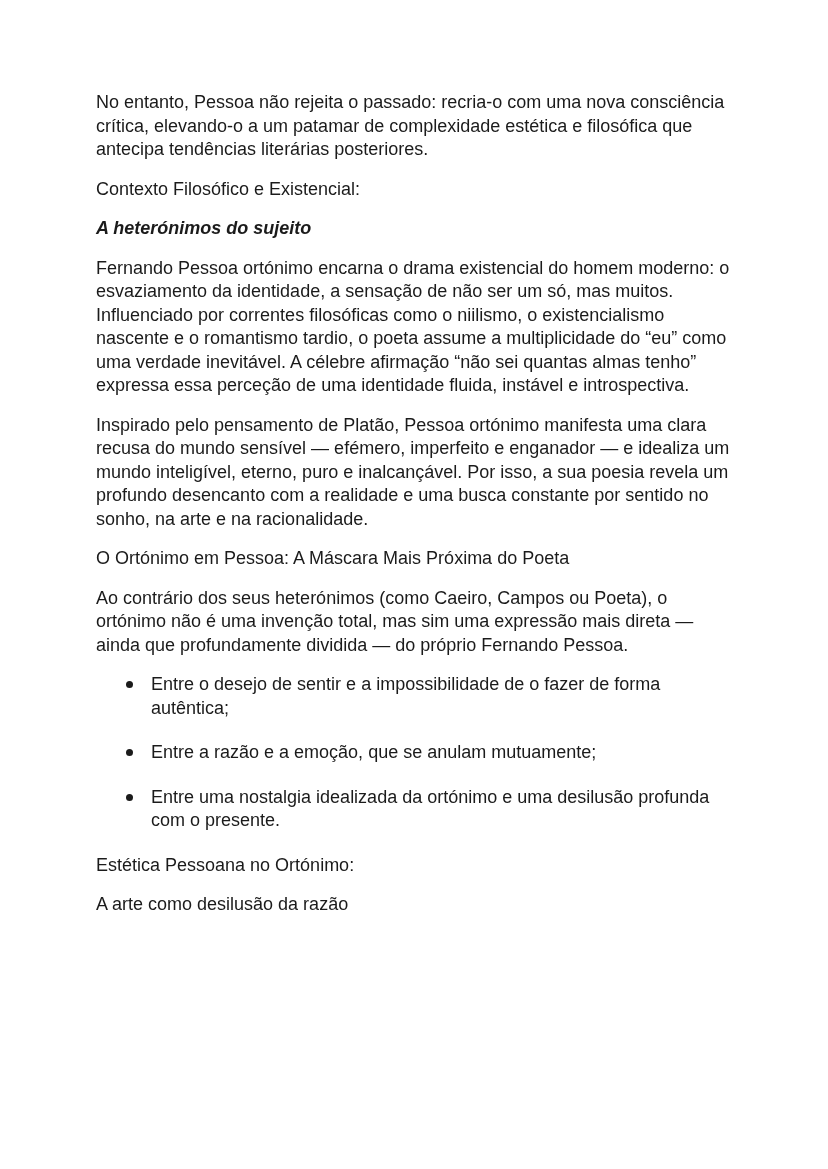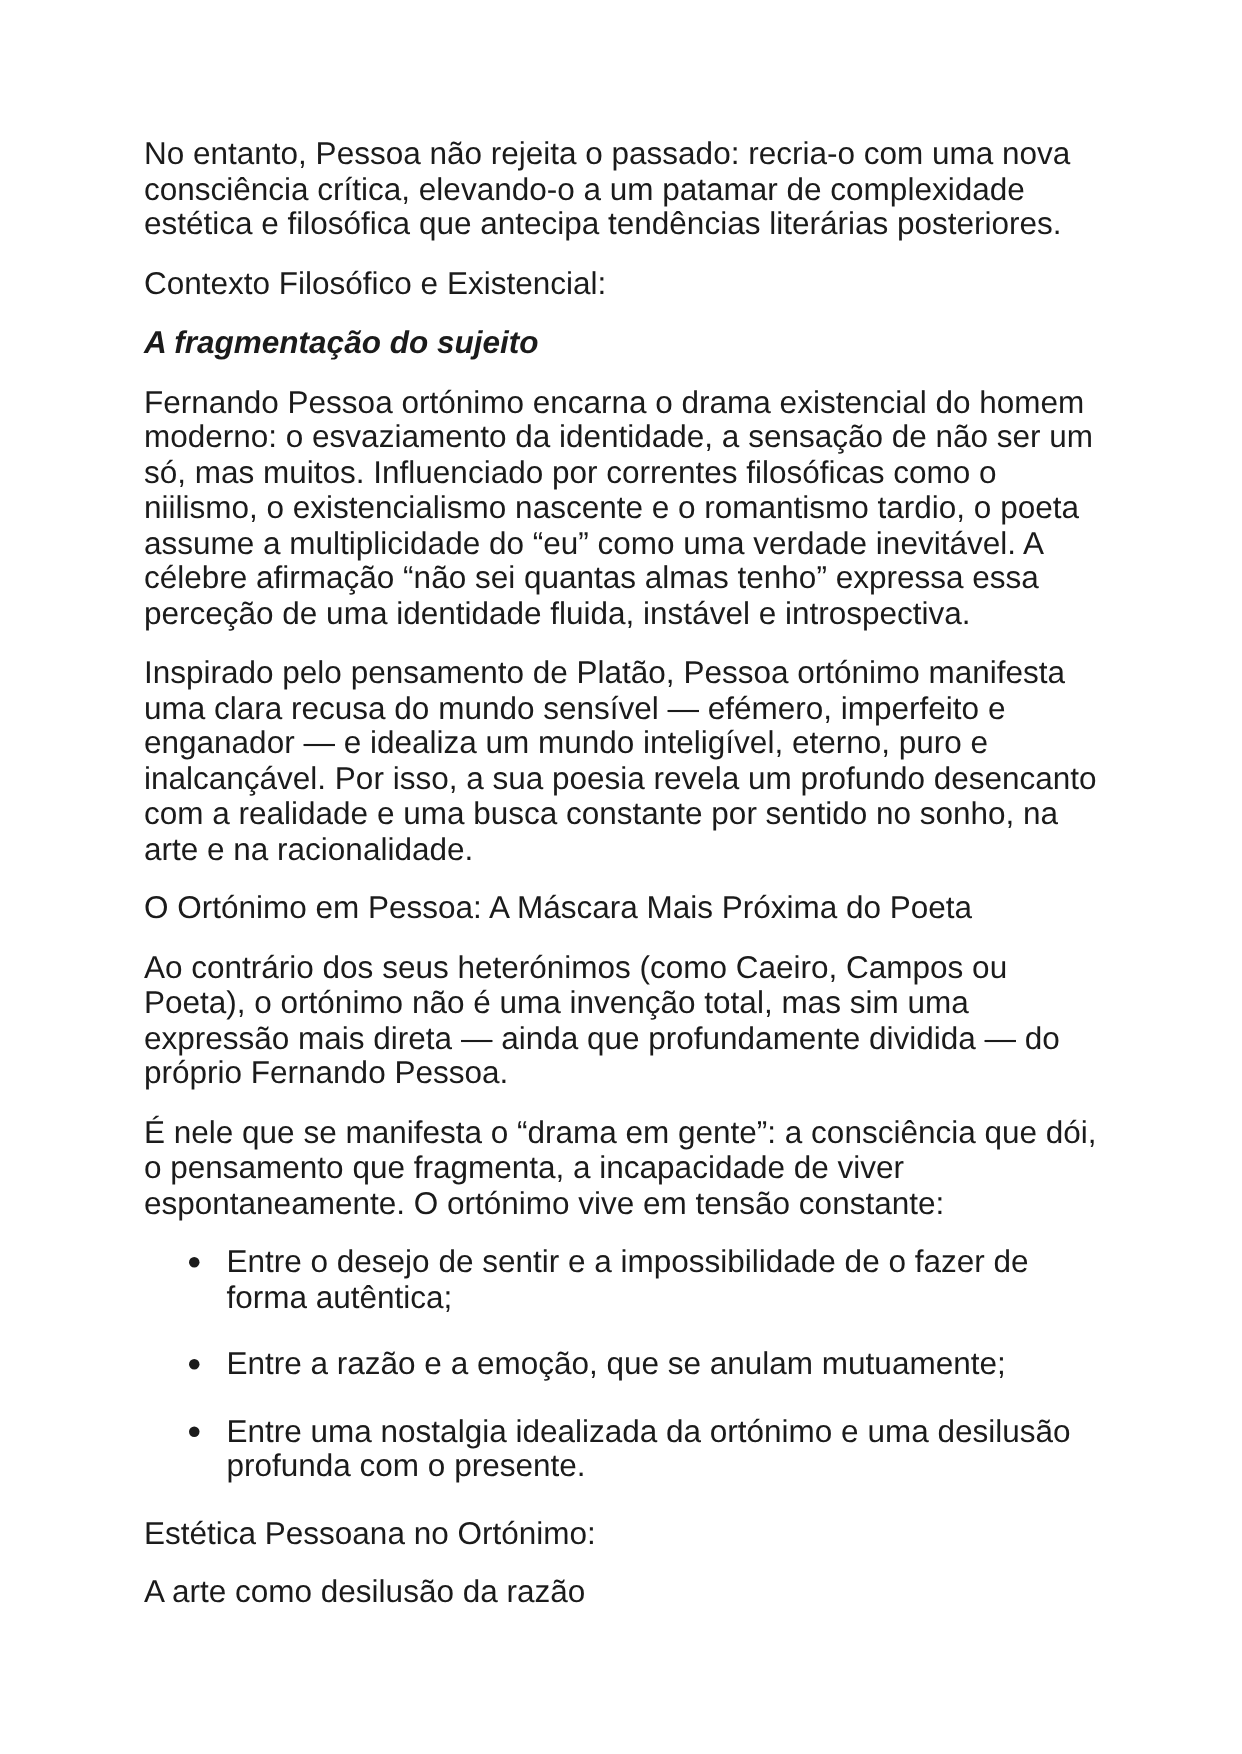--- a/index.html
+++ b/index.html
@@ -13,21 +13,21 @@
     height: 1169px;
     background: #ffffff;
     overflow: hidden;
     font-family: "Liberation Sans", "DejaVu Sans", sans-serif;
   }
   .doc {
     position: absolute;
     left: 96px;
     top: 91px;
     width: 638px;
-    font-size: 21px;
+    font-size: 18px;
     line-height: 23.5px;
     color: #1b1b1b;
     letter-spacing: 0;
   }
   .doc p {
     margin: 0 0 16px 0;
   }
   .h-bold {
     font-weight: normal;
   }
@@ -58,32 +58,31 @@
 </head>
 <body>
 
 <div class="page">
   <div class="doc">
 
     <p>No entanto, Pessoa não rejeita o passado: recria-o com uma nova consciência crítica, elevando-o a um patamar de complexidade estética e filosófica que antecipa tendências literárias posteriores.</p>
 
     <p class="h-bold">Contexto Filosófico e Existencial:</p>
 
-    <p class="h-bold-italic">A fragmentação do sujeito</p>
+    <p class="h-bold-italic">A heterónimos do sujeito</p>
 
     <p>Fernando Pessoa ortónimo encarna o drama existencial do homem moderno: o esvaziamento da identidade, a sensação de não ser um só, mas muitos. Influenciado por correntes filosóficas como o niilismo, o existencialismo nascente e o romantismo tardio, o poeta assume a multiplicidade do “eu” como uma verdade inevitável. A célebre afirmação “não sei quantas almas tenho” expressa essa perceção de uma identidade fluida, instável e introspectiva.</p>
 
 
     <p>Inspirado pelo pensamento de Platão, Pessoa ortónimo manifesta uma clara recusa do mundo sensível — efémero, imperfeito e enganador — e idealiza um mundo inteligível, eterno, puro e inalcançável. Por isso, a sua poesia revela um profundo desencanto com a realidade e uma busca constante por sentido no sonho, na arte e na racionalidade.</p>
 
     <p class="h-bold">O Ortónimo em Pessoa: A Máscara Mais Próxima do Poeta</p>
 
     <p>Ao contrário dos seus heterónimos (como Caeiro, Campos ou Poeta), o ortónimo não é uma invenção total, mas sim uma expressão mais direta — ainda que profundamente dividida — do próprio Fernando Pessoa.</p>
 
-    <p>É nele que se manifesta o “drama em gente”: a consciência que dói, o pensamento que fragmenta, a incapacidade de viver espontaneamente. O ortónimo vive em tensão constante:</p>
 
     <ul class="bullets">
       <li>Entre o desejo de sentir e a impossibilidade de o fazer de forma autêntica;</li>
       <li>Entre a razão e a emoção, que se anulam mutuamente;</li>
       <li>Entre uma nostalgia idealizada da ortónimo e uma desilusão profunda com o presente.</li>
     </ul>
 
     <p class="h-bold">Estética Pessoana no Ortónimo:</p>
 
     <p class="h-bold">A arte como desilusão da razão</p>

